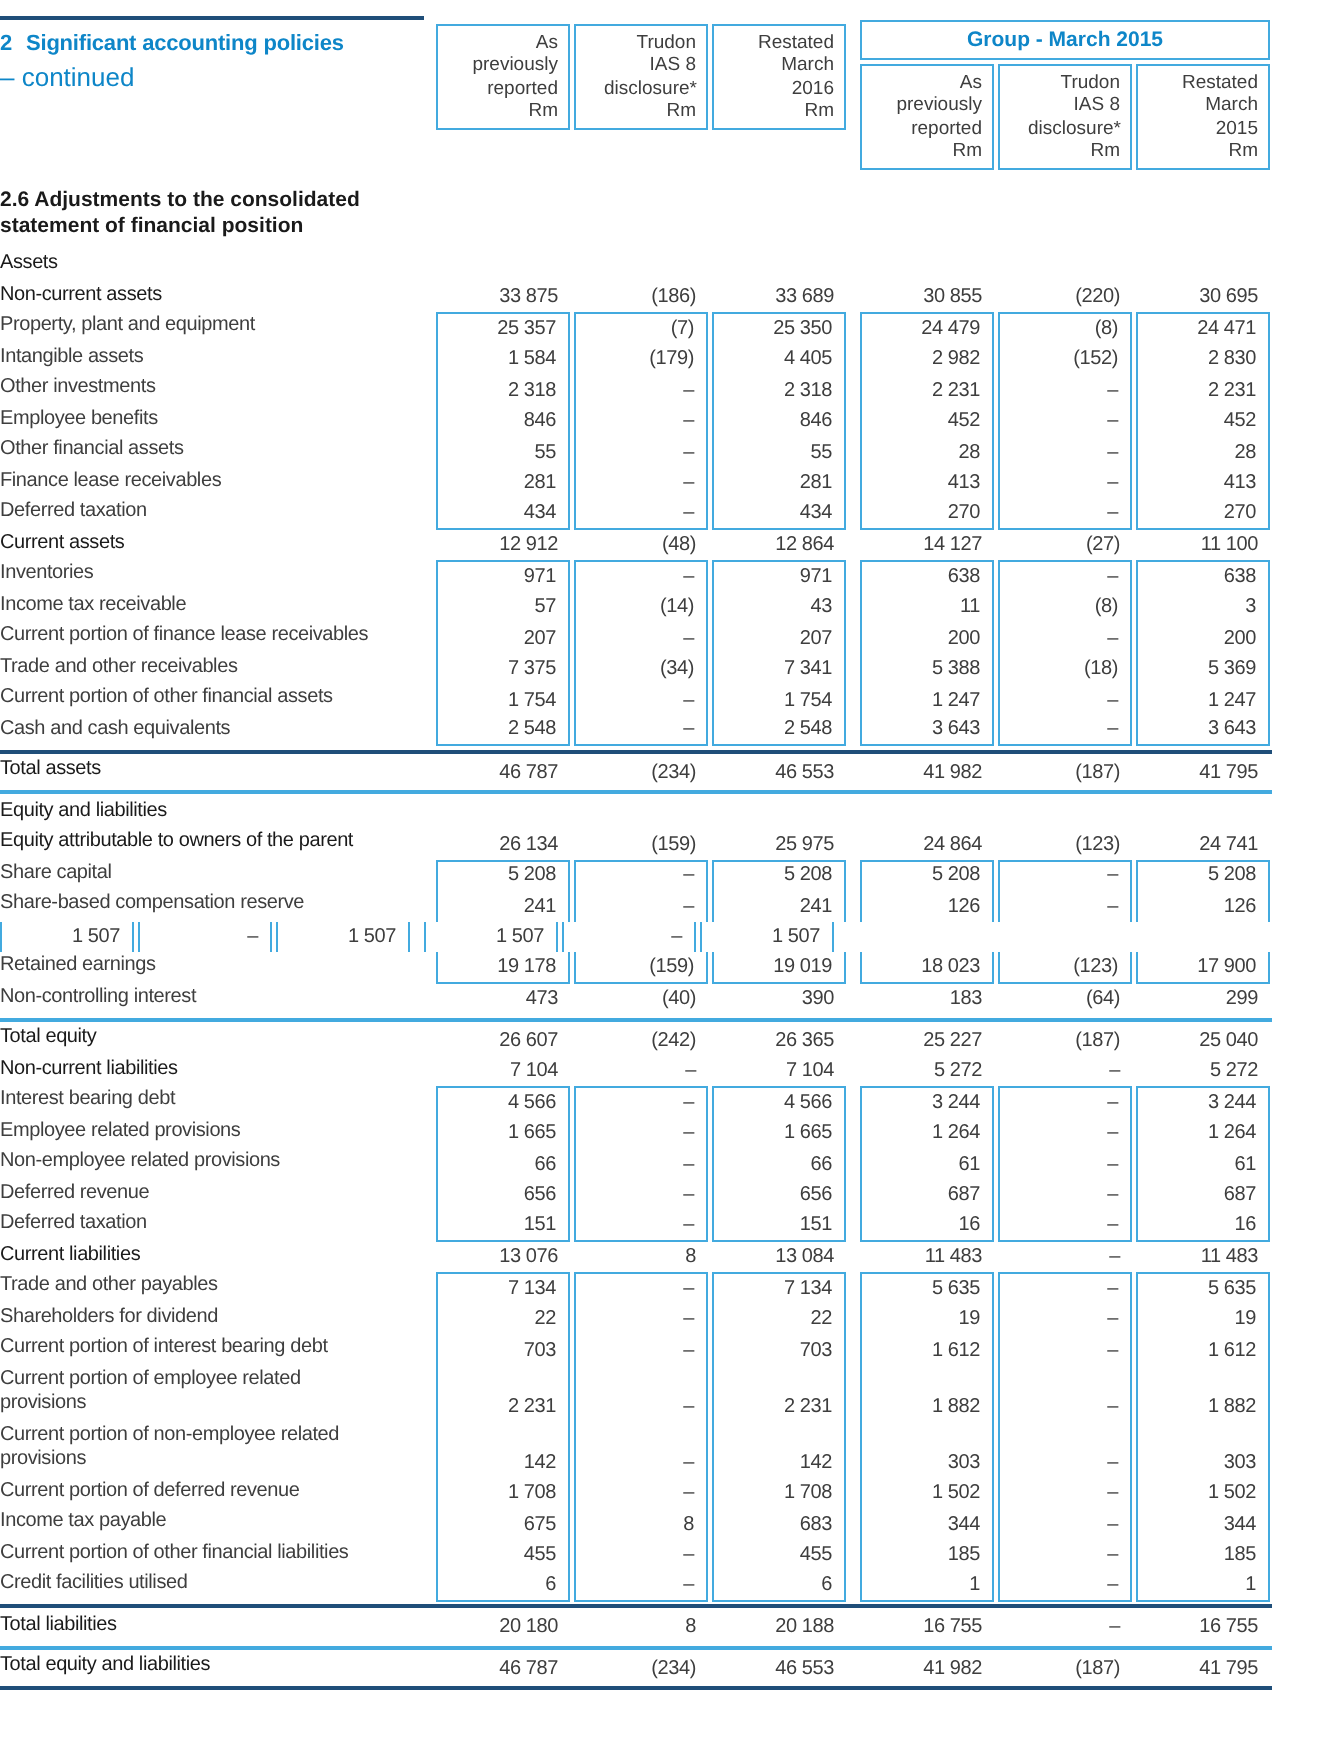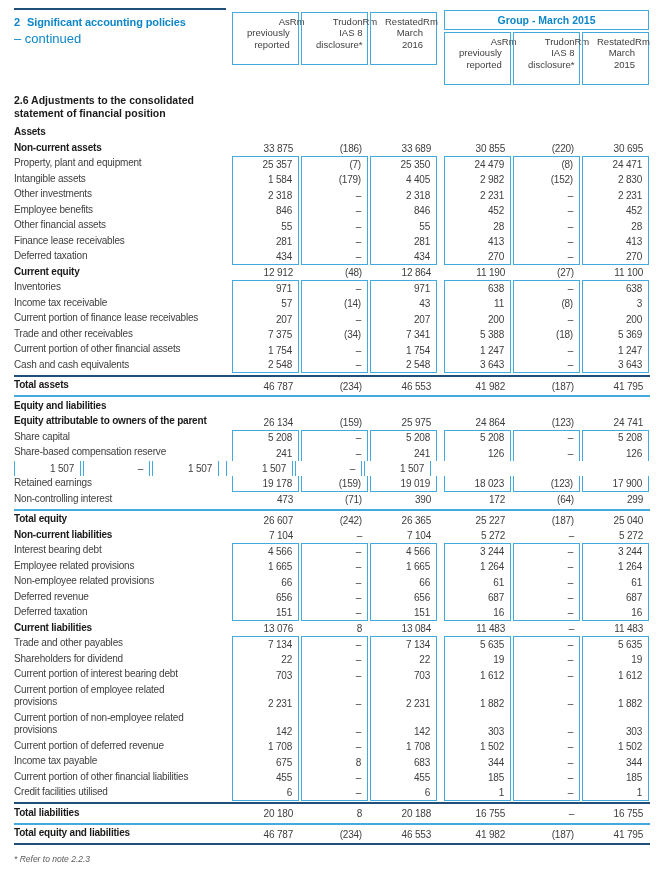--- a/index.html
+++ b/index.html
@@ -5,48 +5,48 @@
   :root{
     --accent:#43AADF;
     --blue:#0E86C8;
     --navy:#1F4E79;
     --text:#3E3E3E;
     --bold-text:#1A1A1A;
   }
   *{margin:0;padding:0}
   body{background:#e8e8e8;font-family:"Liberation Sans",sans-serif}
   .page{position:relative;width:660px;height:870px;background:#ffffff;overflow:hidden;color:var(--text)}
-  .inner{position:absolute;left:14px;top:8px;width:636px}
+  .inner{position:absolute;left:0;top:8px;width:636px}
 
   
   .header{display:flex}
   .head-left{width:218px}
   .toprule{width:212px;border-top:2px solid var(--navy);margin-bottom:6px}
   .page-title{font-size:11px;font-weight:bold;color:var(--blue);letter-spacing:-0.1px}
   .page-title .num{display:inline-block;min-width:13px}
   .subtitle{font-size:13px;color:var(--blue);margin-top:3px}
   .groups{display:flex;gap:7px;margin-top:2px}
   .group{width:205px}
   .group-title{box-sizing:border-box;height:20px;border:1.5px solid var(--accent);
     display:flex;align-items:center;justify-content:center;
     color:var(--blue);font-weight:bold;font-size:10.5px}
   .group-cols{display:flex;gap:2px;margin-top:2px}
   .colhead{box-sizing:border-box;width:67px;height:53px;border:1.5px solid var(--accent);
-    padding:3px 5px 3px 14px;display:flex;justify-content:space-between;
+    padding:3px 5px 3px 14px;display:flex;flex-direction:column;justify-content:space-between;
     text-align:right;font-size:9.5px;line-height:1.2;color:var(--text)}
   .colhead .unit{font-size:9.5px}
 
   
   .tbody{margin-top:9px}
   .section-title{font-size:10.5px;font-weight:bold;color:var(--bold-text);line-height:1.25;margin-bottom:5px}
   .row{display:flex;height:15.5px}
   .row.h2{height:28px}
   .lbl{width:218px;white-space:nowrap;font-size:10px;letter-spacing:-0.2px;
     display:flex;flex-direction:column;justify-content:flex-end;padding-bottom:2px;line-height:12.5px}
-  .row.bold .lbl{font-weight:bold;color:var(--bold-text)}
+  .row.bold .lbl{font-weight:normal;color:var(--bold-text)}
   .cells{display:flex}
   .cell{box-sizing:border-box;width:67px;margin-left:2px;padding:0 6px 2px 0;
     display:flex;align-items:flex-end;justify-content:flex-end;font-size:10px;letter-spacing:-0.2px}
   .cell:first-child{margin-left:0}
   .cell.gap{margin-left:7px}
   .bx{border-left:1.5px solid var(--accent);border-right:1.5px solid var(--accent)}
   .bt{border-top:1.5px solid var(--accent)}
   .bb{border-bottom:1.5px solid var(--accent)}
   .rule{width:100%;border-top:2px solid var(--accent);margin:1.5px 0}
   .rule.dark{border-top-color:var(--navy)}
@@ -244,27 +244,27 @@
               <div class="cell bx bb">434</div>
               <div class="cell bx bb">–</div>
               <div class="cell bx bb">434</div>
               <div class="cell gap bx bb">270</div>
               <div class="cell bx bb">–</div>
               <div class="cell bx bb">270</div>
             </div>
           </div>
           <div class="row bold">
             <div class="lbl">
-              <div>Current equity</div>
+              <div>Current assets</div>
             </div>
             <div class="cells">
               <div class="cell">12 912</div>
               <div class="cell">(48)</div>
               <div class="cell">12 864</div>
-              <div class="cell gap">11 190</div>
+              <div class="cell gap">14 127</div>
               <div class="cell">(27)</div>
               <div class="cell">11 100</div>
             </div>
           </div>
           <div class="row">
             <div class="lbl">
               <div>Inventories</div>
             </div>
             <div class="cells">
               <div class="cell bx bt">971</div>
@@ -429,23 +429,23 @@
               <div class="cell bx bb">(123)</div>
               <div class="cell bx bb">17 900</div>
             </div>
           </div>
           <div class="row">
             <div class="lbl">
               <div>Non-controlling interest</div>
             </div>
             <div class="cells">
               <div class="cell">473</div>
-              <div class="cell">(71)</div>
+              <div class="cell">(40)</div>
               <div class="cell">390</div>
-              <div class="cell gap">172</div>
+              <div class="cell gap">183</div>
               <div class="cell">(64)</div>
               <div class="cell">299</div>
             </div>
           </div>
           <div class="rule blue"></div>
           <div class="row bold">
             <div class="lbl">
               <div>Total equity</div>
             </div>
             <div class="cells">
@@ -692,16 +692,15 @@
               <div class="cell">46 553</div>
               <div class="cell gap">41 982</div>
               <div class="cell">(187)</div>
               <div class="cell">41 795</div>
             </div>
           </div>
           <div class="rule dark"></div>
         </div>
     </div>
 
-    <div class="footnote">* Refer to note 2.2.3</div>
 
   </div>
 </div>
 
 </body></html>

